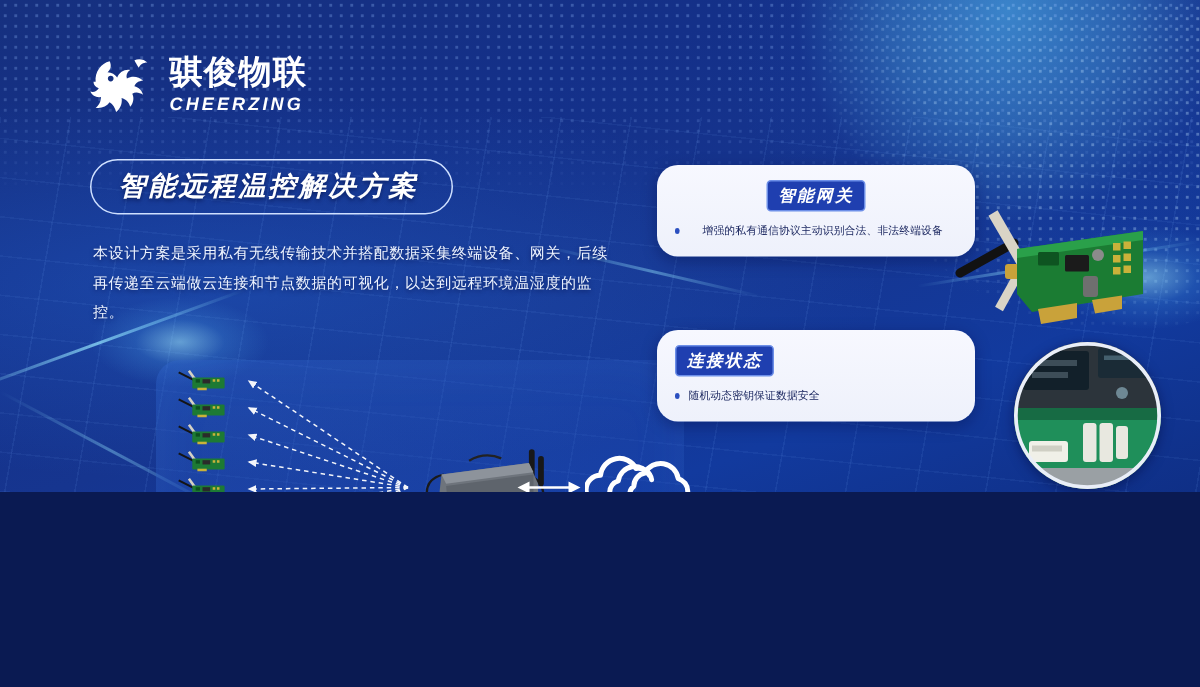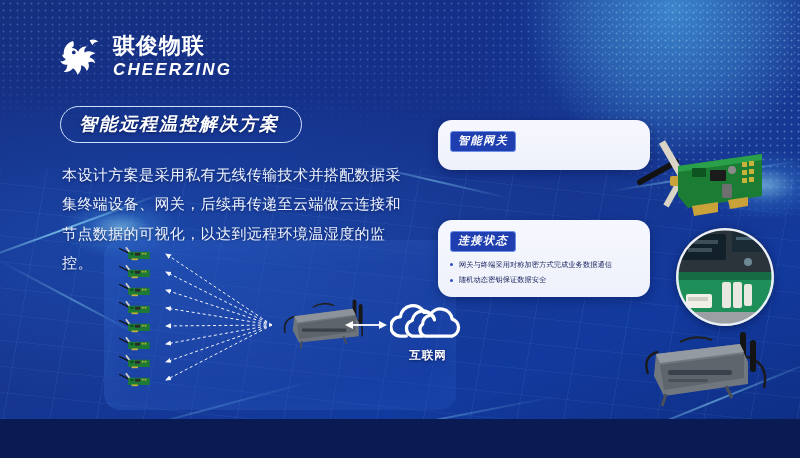--- a/index.html
+++ b/index.html
@@ -2,21 +2,21 @@
 <html><head>
 <meta charset="utf-8">
 <style>
   * { box-sizing: border-box; margin:0; padding:0; }
   html,body{ background:#0a1a52; }
   body{
     font-family:"Liberation Sans", sans-serif;
   }
   #stage{
     position:relative;
-    width:800px; height:419px;
+    width:800px; height:328px;
     overflow:hidden;
     background:
       radial-gradient(circle at 84% 2%, rgba(90,200,255,0.55) 0%, rgba(90,200,255,0.30) 11%, rgba(40,110,210,0.05) 19%, rgba(0,0,0,0) 26%),
       radial-gradient(ellipse at 18% 58%, rgba(40,110,220,0.35) 0%, rgba(0,0,0,0) 48%),
       linear-gradient(160deg,#16307f 0%, #143089 30%, #16358f 55%, #123a9e 78%, #0f2f86 100%);
     padding-left: 32px;
   }
   
   .dots{
     position:absolute; left:0; top:0; width:100%; height:132px;
@@ -61,36 +61,36 @@
   .glowlens{
     position:absolute; pointer-events:none;
     background:radial-gradient(ellipse at center, rgba(160,235,255,0.55) 0%, rgba(90,190,255,0.18) 35%, rgba(0,0,0,0) 70%);
   }
 
   
   #logo{ position:absolute; left:58px; top:33px; display:flex; align-items:center; gap:9px; }
   #logo .mark{ width:46px; height:46px; position:relative; }
   #logo .words{ display:flex; flex-direction:column; line-height:1; }
   #logo .cn{ font-size:22px; font-weight:700; color:#ffffff; letter-spacing:1px; }
-  #logo .en{ font-size:17px; font-weight:700; color:#ffffff; letter-spacing:2.1px; font-style:italic; margin-top:4px; }
+  #logo .en{ font-size:12px; font-weight:700; color:#ffffff; letter-spacing:2.1px; font-style:italic; margin-top:4px; }
 
   
   #title-pill{
     position:absolute; left:60px; top:106px;
     padding:5px 22px 6px 18px;
     border:1.6px solid #cfe0ff; border-radius:20px;
     color:#ffffff; font-size:18px; font-weight:700; font-style:italic;
     letter-spacing:2px; white-space:nowrap;
     text-shadow:0 1px 3px rgba(0,10,60,0.6);
     text-align:right;
   }
   
   #intro{
     position:absolute; left:62px; top:160px; width:350px;
-    color:#eef4ff; font-size:15px; line-height:1.95; letter-spacing:0.4px;
+    color:#eef4ff; font-size:10px; line-height:1.95; letter-spacing:0.4px;
     text-shadow:0 1px 3px rgba(0,10,60,0.55);
   }
 
   
   #diagram-panel{
     position:absolute; left:56px; top:240px; width:352px; height:170px;
     border-radius:16px;
     background:linear-gradient(135deg, rgba(40,90,195,0.42), rgba(30,70,175,0.30));
     box-shadow:inset 0 0 40px rgba(120,180,255,0.07);
     margin-left:48px;
@@ -106,21 +106,21 @@
   }
 
   
   .card{
     position:absolute; left:438px; width:212px;
     background:linear-gradient(180deg,#f7f8ff 0%, #eef1fb 100%);
     border-radius:14px;
     box-shadow:0 3px 10px rgba(0,10,60,0.35);
     padding:10px 12px 11px 12px;
   }
-  #card-0{ top:120px; }
+  #card-0{ top:110px;text-align:center; }
   #card-1{ top:220px; }
   #card-2{ top:296px; }
   .card-head{
     display:inline-block;
     font-size:11px; font-weight:700; font-style:italic; letter-spacing:1.6px;
     color:#ffffff; background:#1f3fb0;
     padding:1.5px 7px 2.5px 7px; border-radius:3px;
     margin-bottom:7px;
     border:1px solid #6d8fe8;
   }
@@ -317,27 +317,27 @@
           <path d="M56 48 H84 A12 12 0 0 0 84 25 A16 16 0 0 0 54 20 A12 12 0 0 0 44 32 A9 9 0 0 0 48 48 Z"></path>
         </g>
       </svg>
     </span>
     <div id="cloud-label">互联网</div>
   </div>
 
   <div class="card" id="card-0">
     <span class="card-head">智能网关</span>
     <ul>
+      <li>增强的私有通信协议主动识别合法、非法终端设备</li>
     </ul>
   </div>
 
   <div class="card" id="card-1">
     <span class="card-head">连接状态</span>
     <ul>
-      <li>网关与终端采用对称加密方式完成业务数据通信</li>
       <li>随机动态密钥保证数据安全</li>
     </ul>
   </div>
 
 
   <span id="photo-pcie">
     <svg viewBox="0 0 150 92" width="150" height="92">
       <path d="M4 46 L40 26" stroke="#121212" stroke-width="6" stroke-linecap="round" fill="none"></path>
       <path d="M26 6 L48 44" stroke="#d9d4c6" stroke-width="7" fill="none"></path>
       <path d="M30 70 L50 34" stroke="#d9d4c6" stroke-width="6" fill="none"></path>

